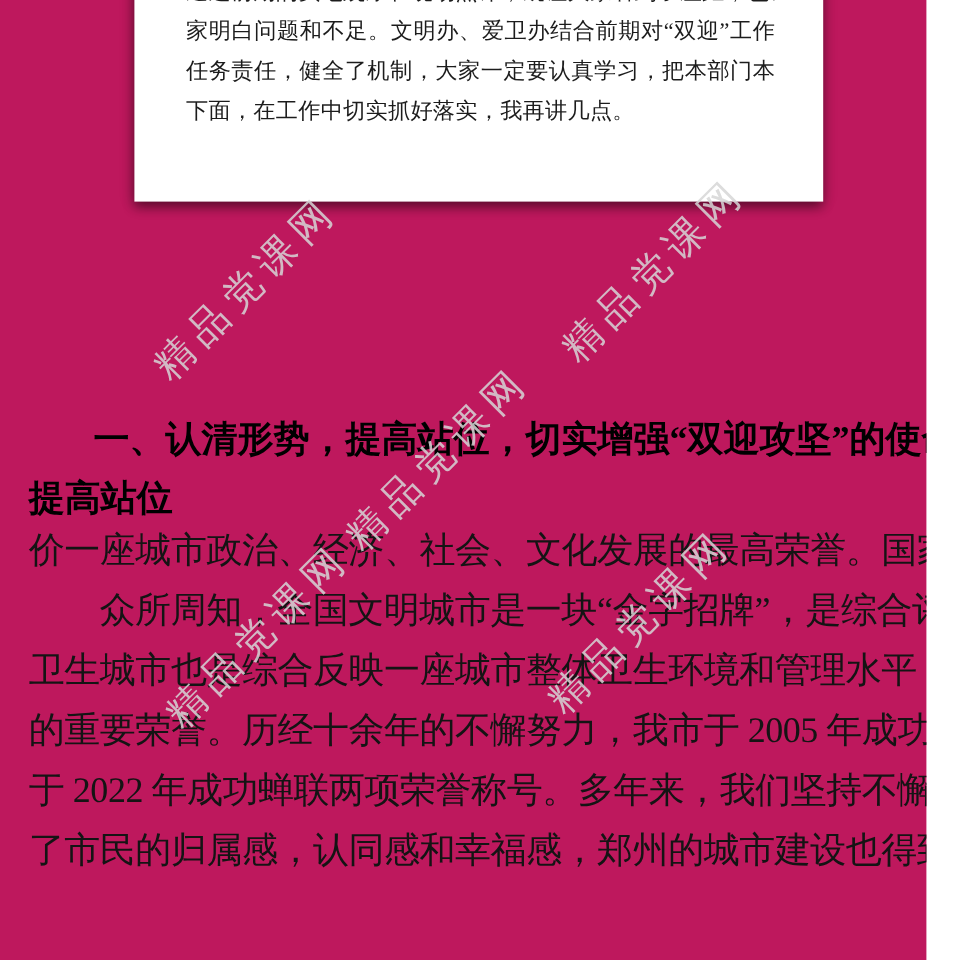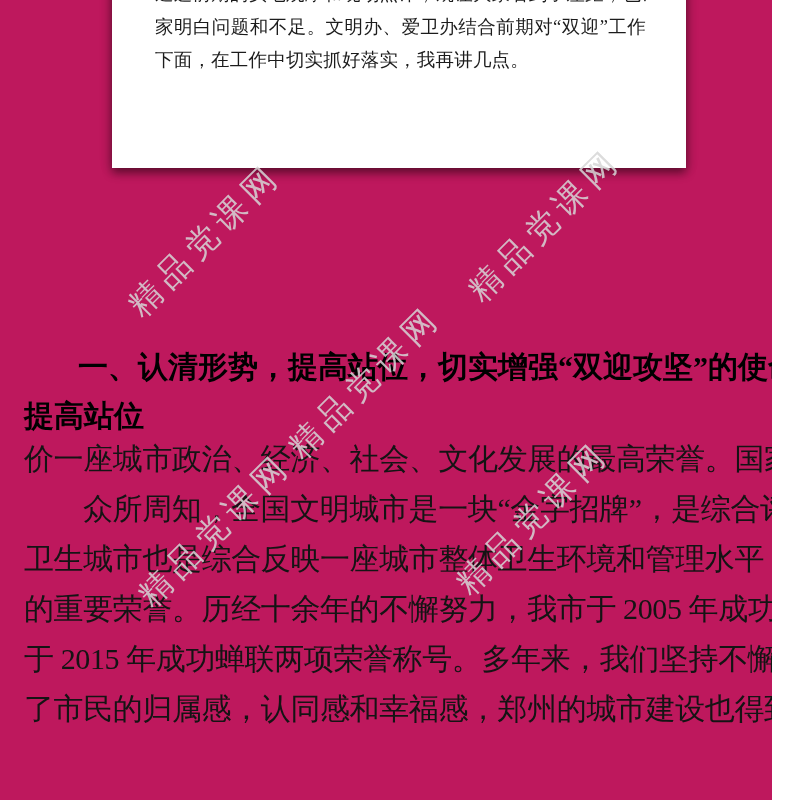--- a/index.html
+++ b/index.html
@@ -102,36 +102,37 @@
   .body-para .bline.indent { text-indent: 59px; }
 </style>
 </head>
 <body>
 
 <div id="stage">
 
   <div class="page-card">
     <div class="pline">通过前期的实地观摩和现场点评，既让大家看到了差距，也让大</div>
     <div class="pline just">家明白问题和不足。文明办、爱卫办结合前期对“双迎”工作</div>
+    <div class="pline just">任务责任，健全了机制，大家一定要认真学习，把本部门本</div>
     <div class="pline">下面，在工作中切实抓好落实，我再讲几点。</div>
   </div>
 
   <div class="wm wm-1">精品党课网</div>
   <div class="wm wm-2">精品党课网</div>
   <div class="wm wm-3">精品党课网</div>
   <div class="wm wm-4">精品党课网</div>
   <div class="wm wm-5">精品党课网</div>
 
   <div class="section-heading">
     <div class="h-line1">一、认清形势，提高站位，切实增强“双迎攻坚”的使命</div>
     <div class="h-line2">提高站位</div>
   </div>
 
   <div class="body-para">
     <div class="bline">价一座城市政治、经济、社会、文化发展的最高荣誉。国家</div>
     <div class="bline indent">众所周知，全国文明城市是一块“金字招牌”，是综合评</div>
     <div class="bline">卫生城市也是综合反映一座城市整体卫生环境和管理水平</div>
     <div class="bline">的重要荣誉。历经十余年的不懈努力，我市于 2005 年成功</div>
-    <div class="bline">于 2015 年成功蝉联两项荣誉称号。多年来，我们坚持不懈</div>
+    <div class="bline">于 2022 年成功蝉联两项荣誉称号。多年来，我们坚持不懈</div>
     <div class="bline">了市民的归属感，认同感和幸福感，郑州的城市建设也得到</div>
   </div>
 
 </div>
 
 </body></html>

